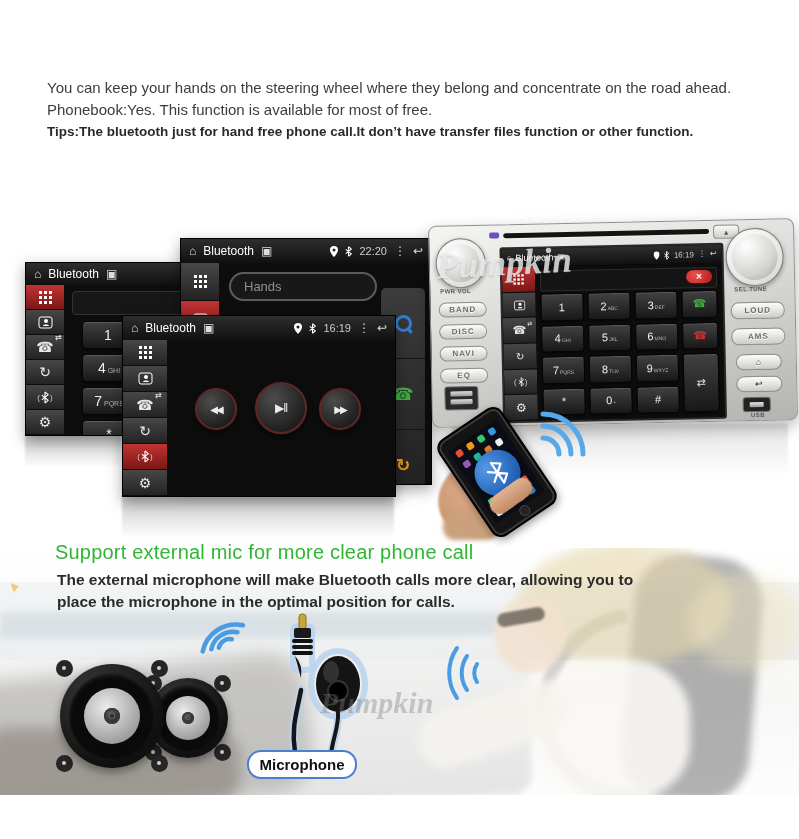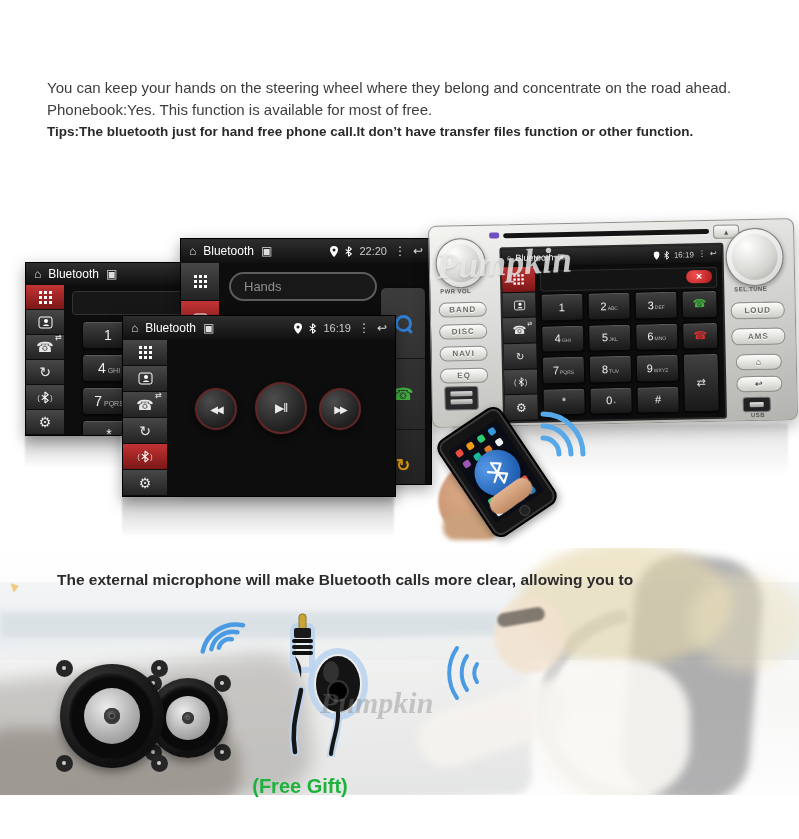--- a/index.html
+++ b/index.html
@@ -629,22 +629,24 @@
     <div class="shape wheel"></div>
     <div class="shape seat"></div>
     <div class="shape hair1"></div>
     <div class="shape hair2"></div>
     <div class="shape face"></div>
     <div class="shape shades"></div>
     <div class="shape torso"></div>
     <div class="shape arm"></div>
   </div>
 
+  <div class="mic-heading">Support external mic for more clear phone call</div>
   <div class="mic-body">
     <p>The external microphone will make Bluetooth calls more clear, allowing you to</p>
+    <p>place the microphone in the optimal position for calls.</p>
   </div>
   <div class="stray"></div>
 
   <svg class="arcs" style="left:196px;top:608px;z-index:6;" width="60" height="58">
     <path d="M44 14 A34 34 0 0 0 10 48" stroke="#4a9be4" stroke-width="4.5" fill="none" stroke-linecap="round" transform="rotate(12 30 30)"></path>
     <path d="M40 22 A22 22 0 0 0 18 44" stroke="#4a9be4" stroke-width="4.5" fill="none" stroke-linecap="round" transform="rotate(12 30 30)"></path>
     <path d="M36 30 A11 11 0 0 0 25 41" stroke="#4a9be4" stroke-width="4.5" fill="none" stroke-linecap="round" transform="rotate(12 30 30)"></path>
   </svg>
   <svg class="arcs" style="left:443px;top:642px;z-index:6;" width="52" height="62">
     <path d="M14 6 A44 44 0 0 0 14 56" stroke="#4a9be4" stroke-width="4" fill="none" stroke-linecap="round"></path>
@@ -704,15 +706,17 @@
     <path d="M52 44 q8 8 6 22" fill="#151515"></path>
     <path d="M58 78 C 54 100, 48 115, 52 140" stroke="#161616" stroke-width="4.5" fill="none" stroke-linecap="round"></path>
     <ellipse cx="95" cy="72" rx="22" ry="28" fill="#141414"></ellipse>
     <ellipse cx="88" cy="60" rx="8" ry="11" fill="#3a3a3a" opacity=".8"></ellipse>
     <circle cx="95" cy="79" r="10" fill="#000" stroke="#333" stroke-width="2"></circle>
     <path d="M95 100 C 96 115, 90 125, 88 142" stroke="#161616" stroke-width="4" fill="none" stroke-linecap="round"></path>
   </svg>
 
   <div class="wm wm2">Pumpkin</div>
 
-  <div class="gift">(Free Gift)</div>
+  <div class="mic-pill">
+    <span>Microphone</span>
+  </div>
 
 </div>
 
 </body></html>

